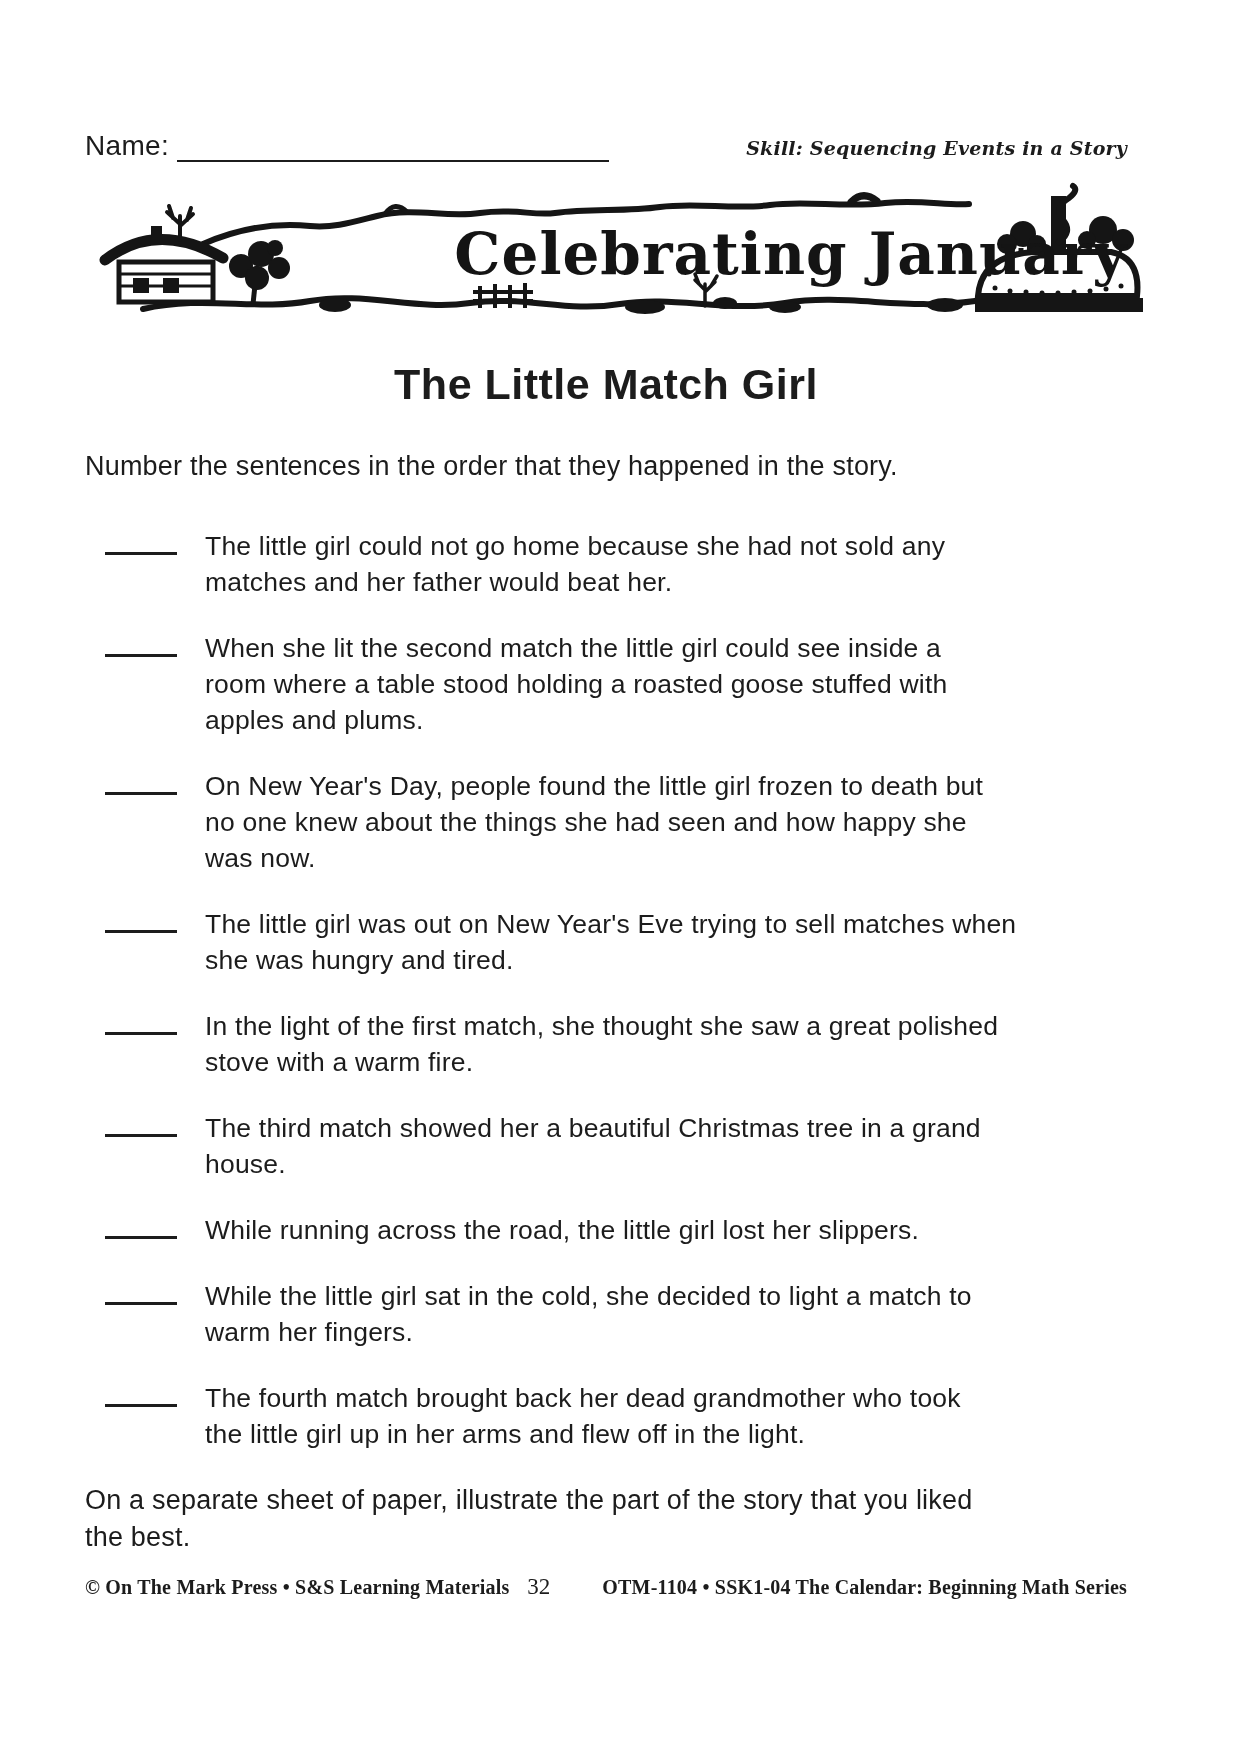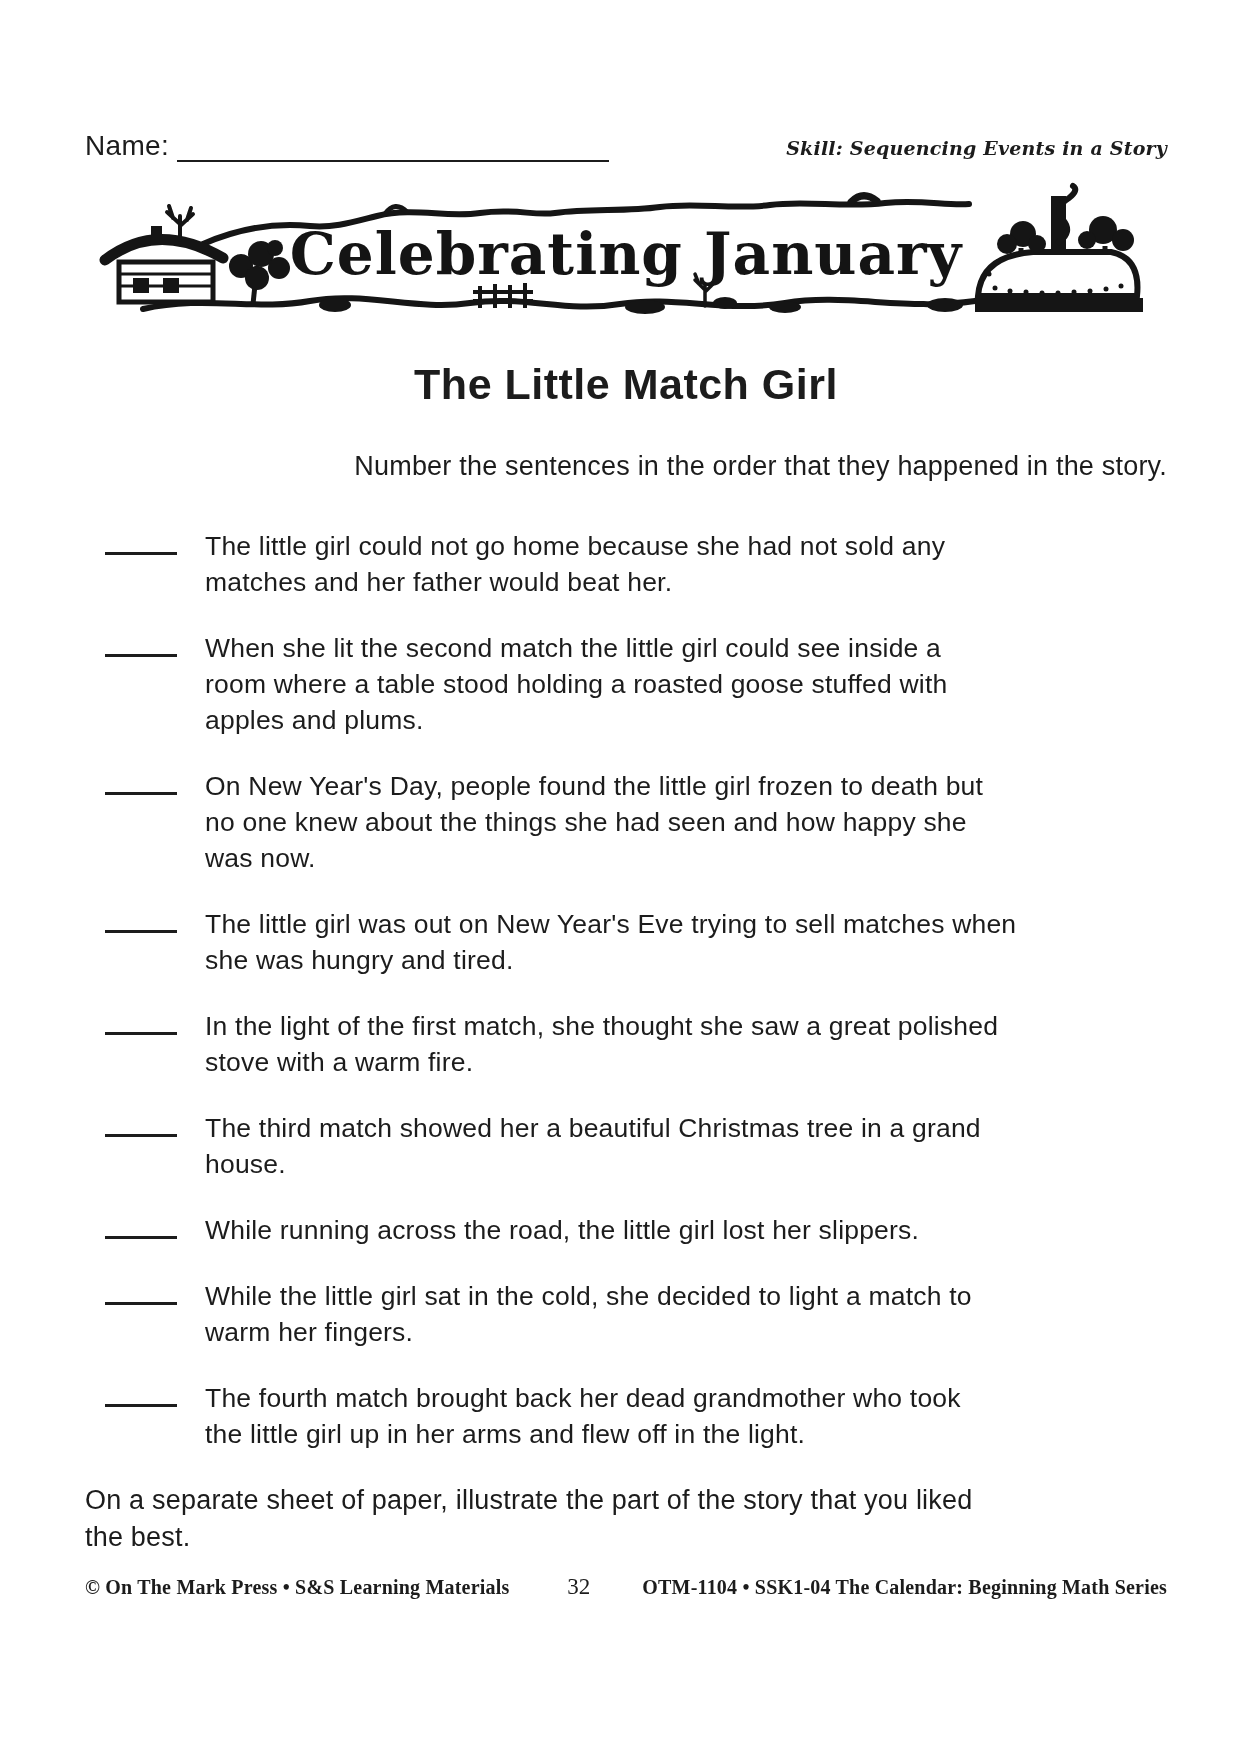--- a/index.html
+++ b/index.html
@@ -5,52 +5,52 @@
   * { box-sizing: border-box; }
   html, body { margin: 0; padding: 0; }
   body {
     width: 1241px; height: 1754px;
     background: #ffffff;
     color: #1c1c1c;
     font-family: "Liberation Sans", sans-serif;
     position: relative;
     overflow: hidden;
   }
-  .page { padding: 130px 74px 0 85px; }
+  .page { padding: 130px 114px 0 85px; }
 
   
   .header-row { display: flex; justify-content: space-between; align-items: flex-end; }
   .name-group { display: flex; align-items: flex-end; font-size: 28px; letter-spacing: 0.3px; }
   .name-blank {
     display: inline-block; width: 432px; height: 30px;
     border-bottom: 2px solid #1c1c1c; margin-left: 8px;
   }
   .skill {
     font-family: "DejaVu Serif", serif;
     font-weight: bold; font-style: italic;
     font-size: 19px; padding-bottom: 3px; letter-spacing: 0.2px;
   }
 
   
   .banner { position: relative; margin-top: 20px; height: 142px; }
   .banner svg { position: absolute; left: 0; top: 0; }
   .banner-title {
     position: absolute; left: 0; right: 0; top: 38px;
-    text-align: center;
+    text-align: right;
     font-family: "DejaVu Serif", serif;
     font-weight: bold; font-size: 58px; letter-spacing: 1px;
     color: #141414;
   }
 
   
   .ws-title {
     text-align: center; font-weight: bold; font-size: 43px;
     margin-top: 36px; letter-spacing: 0.5px;
   }
-  .instruction { font-size: 27px; margin-top: 42px; letter-spacing: 0.2px; text-align: right; }
+  .instruction { font-size: 27px; margin-top: 42px; letter-spacing: 0.2px; }
 
   
   .items { margin-top: 46px; }
   .item { display: flex; align-items: flex-start; margin-bottom: 30px; }
   .answer-blank {
     flex: 0 0 72px; height: 27px;
     border-bottom: 3px solid #1c1c1c;
     margin-left: 20px;
   }
   .item-text {

